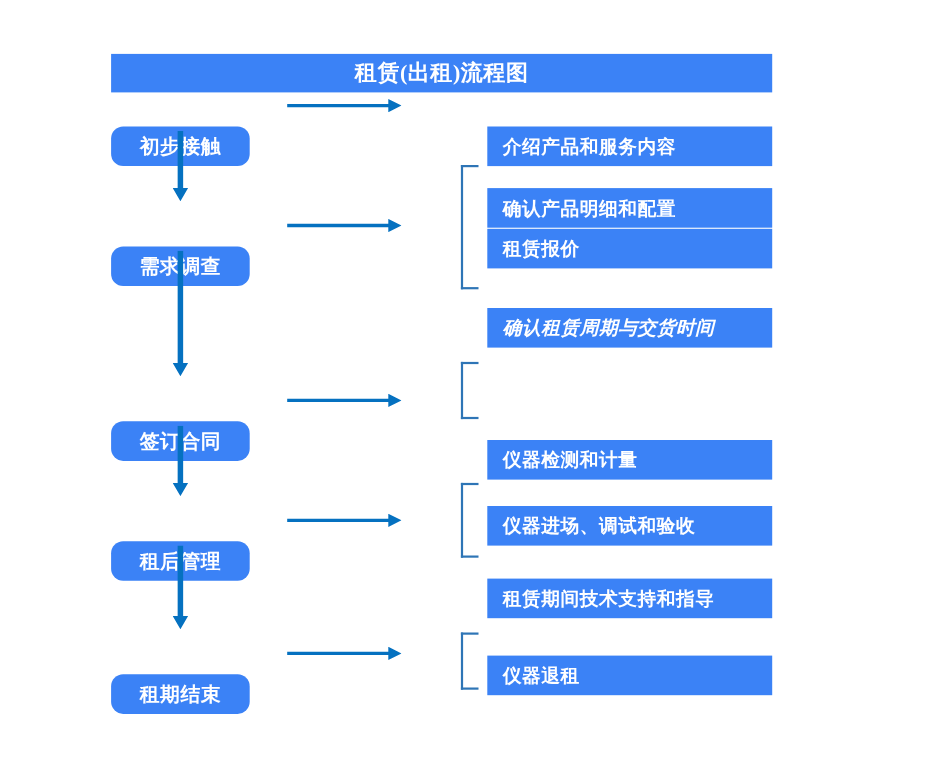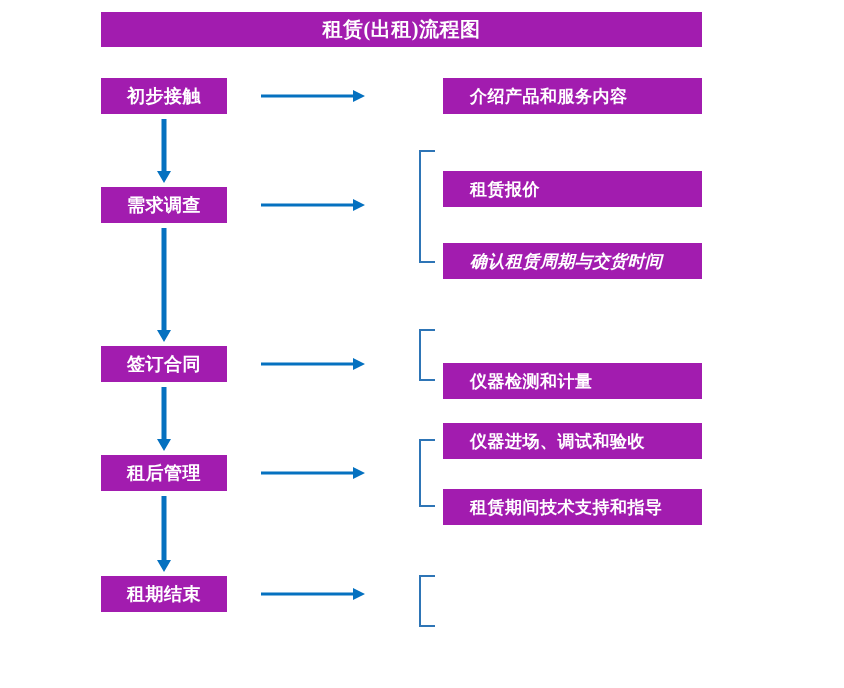--- a/index.html
+++ b/index.html
@@ -12,50 +12,52 @@
   }
   #canvas {
     position: relative;
     width: 844px;
     height: 688px;
     background: #ffffff;
     overflow: hidden;
   }
   .box {
     position: absolute;
-    background: #a21caf;
+    background: #3b82f6;
     color: #ffffff;
     display: flex;
     align-items: center;
     box-sizing: border-box;
     font-weight: bold;
     letter-spacing: 0.5px;
     white-space: nowrap;
+    margin-top: 37px;
   }
   .title-bar {
     left: 101px;
     top: 12px;
     width: 601px;
     height: 35px;
     justify-content: center;
     font-size: 20px;
   }
   .stage-box {
     left: 101px;
     width: 126px;
     height: 36px;
     justify-content: center;
     font-size: 18px;
+    border-radius: 11px;
   }
   .detail-box {
     left: 443px;
     width: 259px;
     height: 36px;
     justify-content: flex-start;
-    padding-left: 27px;
+    padding-left: 14px;
     font-size: 17px;
   }
   .h-arrow {
     position: absolute;
     height: 12px;
   }
   .v-arrow {
     position: absolute;
     width: 14px;
   }
@@ -75,25 +77,27 @@
 
   <div class="box title-bar">租赁(出租)流程图</div>
 
   <div class="box stage-box" style="top:78px;">初步接触</div>
   <div class="box stage-box" style="top:187px;">需求调查</div>
   <div class="box stage-box" style="top:346px;">签订合同</div>
   <div class="box stage-box" style="top:455px;">租后管理</div>
   <div class="box stage-box" style="top:576px;text-align:center;">租期结束</div>
 
   <div class="box detail-box" style="top:78px;">介绍产品和服务内容</div>
+  <div class="box detail-box" style="top:134px;">确认产品明细和配置</div>
   <div class="box detail-box" style="top:171px;">租赁报价</div>
   <div class="box detail-box" style="top:243px;font-style:italic;">确认租赁周期与交货时间</div>
   <div class="box detail-box" style="top:423px;">仪器进场、调试和验收</div>
   <div class="box detail-box" style="top:363px;">仪器检测和计量</div>
   <div class="box detail-box" style="top:489px;">租赁期间技术支持和指导</div>
+  <div class="box detail-box" style="top:559px;">仪器退租</div>
 
   <svg class="h-arrow" style="left:261px; top:90px;  width:104px;" viewBox="0 0 104 12">
     <path d="M0 4.5 H92 V0 L104 6 L92 12 V7.5 H0 Z" fill="#0571c0"></path>
   </svg>
   <svg class="h-arrow" style="left:261px; top:199px; width:104px;" viewBox="0 0 104 12">
     <path d="M0 4.5 H92 V0 L104 6 L92 12 V7.5 H0 Z" fill="#0571c0"></path>
   </svg>
   <svg class="h-arrow" style="left:261px; top:358px; width:104px;" viewBox="0 0 104 12">
     <path d="M0 4.5 H92 V0 L104 6 L92 12 V7.5 H0 Z" fill="#0571c0"></path>
   </svg>

